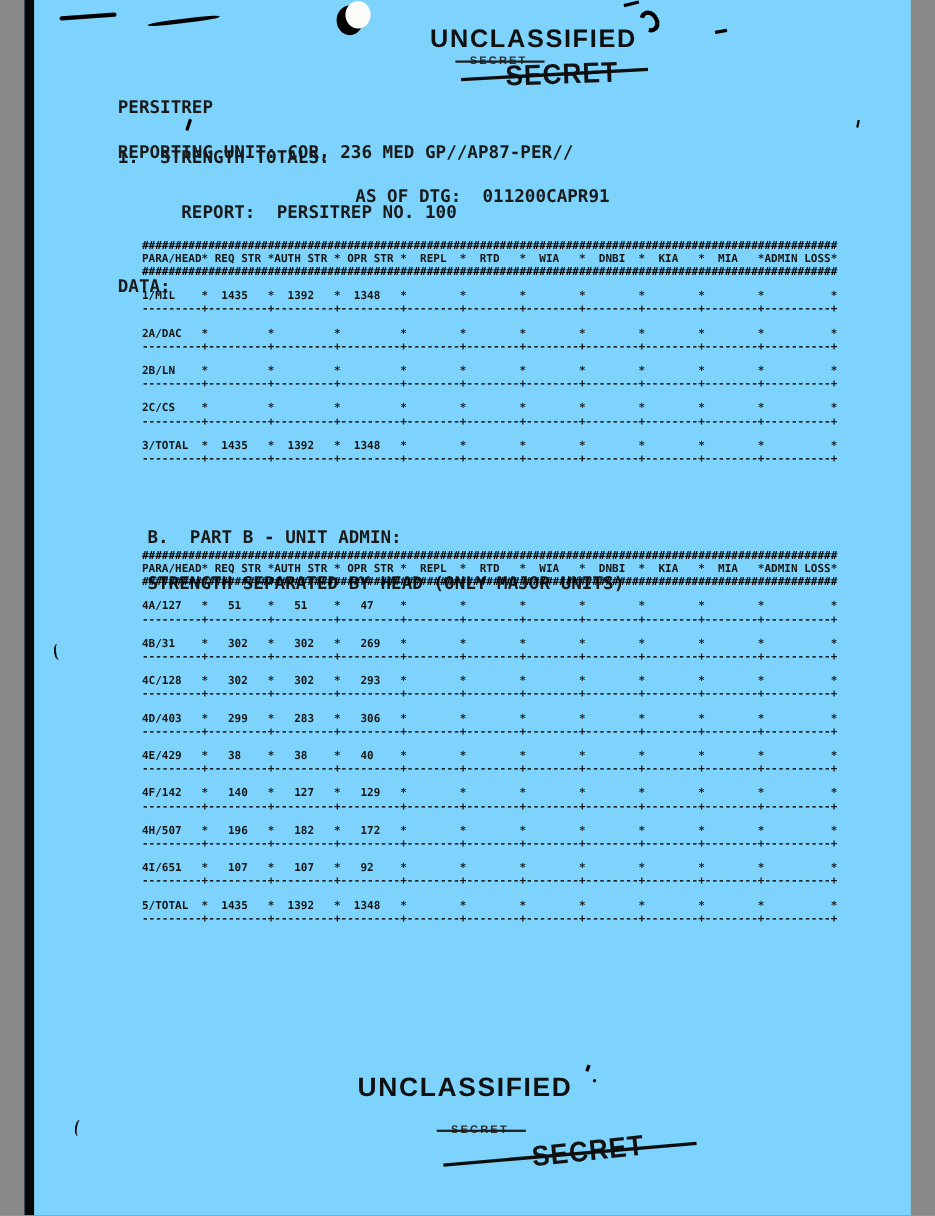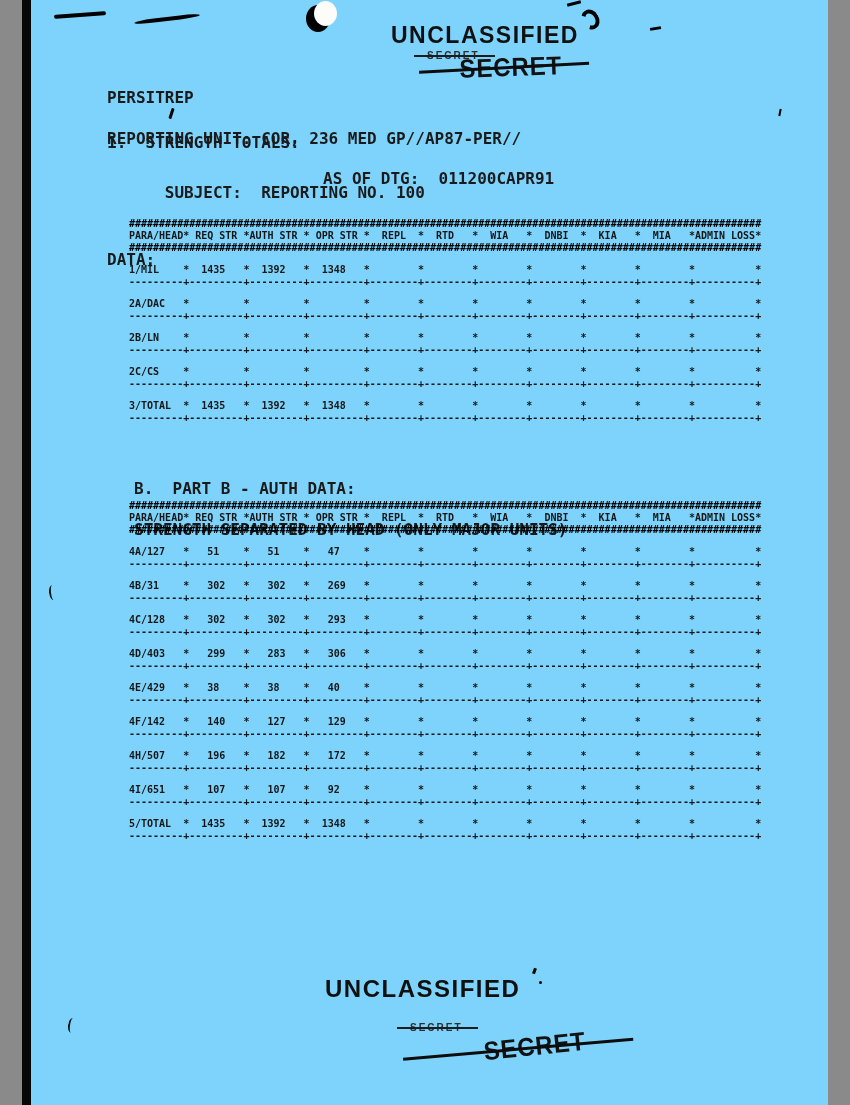--- a/index.html
+++ b/index.html
@@ -82,33 +82,33 @@
   </div>
   <div class="stamp-sans secret-stamp secret-stamp-top">
     <span>SECRET</span>
     <span class="strike"></span>
   </div>
 
   <div class="type hdr-block">
     <div>PERSITREP</div>
     <div>REPORTING UNIT: COR, 236 MED GP//AP87-PER//</div>
     <div class="subject-line">
-      <span>SUBJECT:  REPORTING NO. 100</span>
+      <span>REPORT:  PERSITREP NO. 100</span>
       <span class="dtg">AS OF DTG:  011200CAPR91</span>
     </div>
     <div>DATA:</div>
   </div>
 
   <div class="type sec1">1.  STRENGTH TOTALS:</div>
 
 
   <div class="ascii tableA"><div class="hash">#########################################################################################################</div><div class="hdr">PARA/HEAD* REQ STR *AUTH STR * OPR STR *  REPL  *  RTD   *  WIA   *  DNBI  *  KIA   *  MIA   *ADMIN LOSS*</div><div class="hash">#########################################################################################################</div><div class="data">1/MIL    *  1435   *  1392   *  1348   *        *        *        *        *        *        *          *</div><div class="sepln">---------+---------+---------+---------+--------+--------+--------+--------+--------+--------+----------+</div><div class="data">2A/DAC   *         *         *         *        *        *        *        *        *        *          *</div><div class="sepln">---------+---------+---------+---------+--------+--------+--------+--------+--------+--------+----------+</div><div class="data">2B/LN    *         *         *         *        *        *        *        *        *        *          *</div><div class="sepln">---------+---------+---------+---------+--------+--------+--------+--------+--------+--------+----------+</div><div class="data">2C/CS    *         *         *         *        *        *        *        *        *        *          *</div><div class="sepln">---------+---------+---------+---------+--------+--------+--------+--------+--------+--------+----------+</div><div class="data">3/TOTAL  *  1435   *  1392   *  1348   *        *        *        *        *        *        *          *</div><div class="sepln">---------+---------+---------+---------+--------+--------+--------+--------+--------+--------+----------+</div></div>
 
   <div class="type part-title partb">
-    <div>B.  PART B - AUTH DATA:</div>
+    <div>B.  PART B - UNIT ADMIN:</div>
     <div>STRENGTH SEPARATED BY HEAD (ONLY MAJOR UNITS)</div>
   </div>
 
   <div class="ascii tableB"><div class="hash">#########################################################################################################</div><div class="hdr">PARA/HEAD* REQ STR *AUTH STR * OPR STR *  REPL  *  RTD   *  WIA   *  DNBI  *  KIA   *  MIA   *ADMIN LOSS*</div><div class="hash">#########################################################################################################</div><div class="data">4A/127   *   51    *   51    *   47    *        *        *        *        *        *        *          *</div><div class="sepln">---------+---------+---------+---------+--------+--------+--------+--------+--------+--------+----------+</div><div class="data">4B/31    *   302   *   302   *   269   *        *        *        *        *        *        *          *</div><div class="sepln">---------+---------+---------+---------+--------+--------+--------+--------+--------+--------+----------+</div><div class="data">4C/128   *   302   *   302   *   293   *        *        *        *        *        *        *          *</div><div class="sepln">---------+---------+---------+---------+--------+--------+--------+--------+--------+--------+----------+</div><div class="data">4D/403   *   299   *   283   *   306   *        *        *        *        *        *        *          *</div><div class="sepln">---------+---------+---------+---------+--------+--------+--------+--------+--------+--------+----------+</div><div class="data">4E/429   *   38    *   38    *   40    *        *        *        *        *        *        *          *</div><div class="sepln">---------+---------+---------+---------+--------+--------+--------+--------+--------+--------+----------+</div><div class="data">4F/142   *   140   *   127   *   129   *        *        *        *        *        *        *          *</div><div class="sepln">---------+---------+---------+---------+--------+--------+--------+--------+--------+--------+----------+</div><div class="data">4H/507   *   196   *   182   *   172   *        *        *        *        *        *        *          *</div><div class="sepln">---------+---------+---------+---------+--------+--------+--------+--------+--------+--------+----------+</div><div class="data">4I/651   *   107   *   107   *   92    *        *        *        *        *        *        *          *</div><div class="sepln">---------+---------+---------+---------+--------+--------+--------+--------+--------+--------+----------+</div><div class="data">5/TOTAL  *  1435   *  1392   *  1348   *        *        *        *        *        *        *          *</div><div class="sepln">---------+---------+---------+---------+--------+--------+--------+--------+--------+--------+----------+</div></div>
 
   <div class="stamp-sans unclassified-bottom">UNCLASSIFIED</div>
   <div class="stamp-sans secret-small secret-small-bottom">
     <span>SECRET</span>
     <span class="strike"></span>
   </div>

